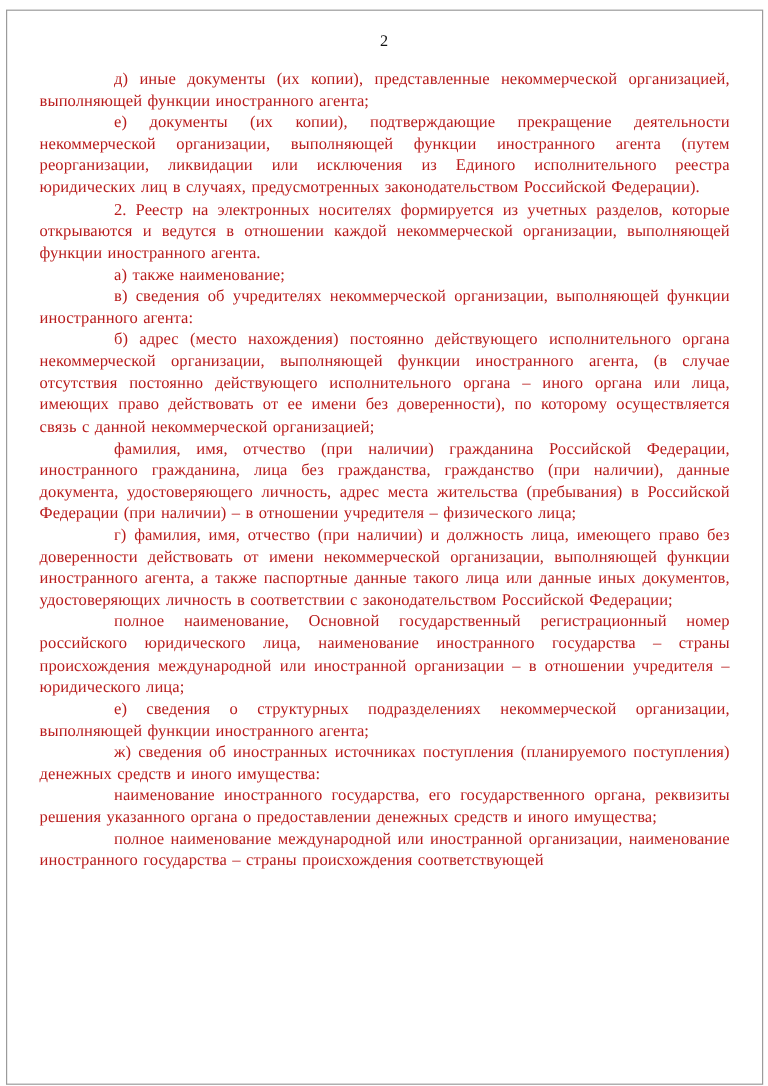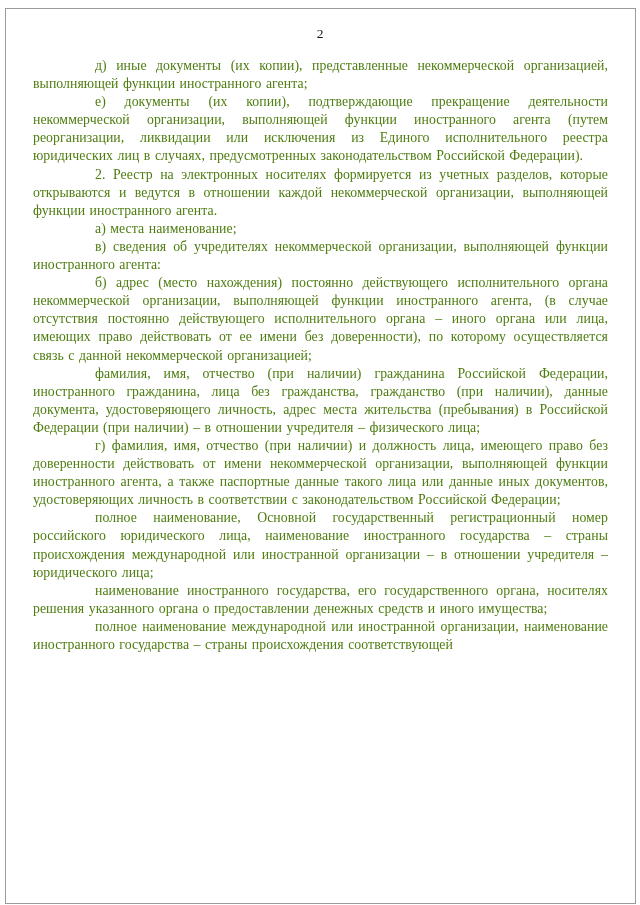--- a/index.html
+++ b/index.html
@@ -39,35 +39,37 @@
   }
   .para {
     margin: 0;
     padding: 0;
     text-indent: 62px;
     text-align: justify;
     font-size: 13.8px;
     line-height: 18.1px;
     letter-spacing: 0.05px;
     word-spacing: 1px;
-    color: #4d7c0f;
+    color: #b91c1c;
   }
 </style>
 </head>
 <body>
 
 <div class="page-frame"></div>
 
 <div class="page-number">2</div>
 
 <div class="content">
     <p class="para">д) иные документы (их копии), представленные некоммерческой организацией, выполняющей функции иностранного агента;</p>
     <p class="para">е) документы (их копии), подтверждающие прекращение деятельности некоммерческой организации, выполняющей функции иностранного агента (путем реорганизации, ликвидации или исключения из Единого исполнительного реестра юридических лиц в случаях, предусмотренных законодательством Российской Федерации).</p>
     <p class="para">2. Реестр на электронных носителях формируется из учетных разделов, которые открываются и ведутся в отношении каждой некоммерческой организации, выполняющей функции иностранного агента.</p>
-    <p class="para">а) места наименование;</p>
+    <p class="para">а) также наименование;</p>
     <p class="para">в) сведения об учредителях некоммерческой организации, выполняющей функции иностранного агента:</p>
     <p class="para">б) адрес (место нахождения) постоянно действующего исполнительного органа некоммерческой организации, выполняющей функции иностранного агента, (в случае отсутствия постоянно действующего исполнительного органа – иного органа или лица, имеющих право действовать от ее имени без доверенности), по которому осуществляется связь с данной некоммерческой организацией;</p>
     <p class="para">фамилия, имя, отчество (при наличии) гражданина Российской Федерации, иностранного гражданина, лица без гражданства, гражданство (при наличии), данные документа, удостоверяющего личность, адрес места жительства (пребывания) в Российской Федерации (при наличии) – в отношении учредителя – физического лица;</p>
     <p class="para">г) фамилия, имя, отчество (при наличии) и должность лица, имеющего право без доверенности действовать от имени некоммерческой организации, выполняющей функции иностранного агента, а также паспортные данные такого лица или данные иных документов, удостоверяющих личность в соответствии с законодательством Российской Федерации;</p>
     <p class="para">полное наименование, Основной государственный регистрационный номер российского юридического лица, наименование иностранного государства – страны происхождения международной или иностранной организации – в отношении учредителя – юридического лица;</p>
-    <p class="para">наименование иностранного государства, его государственного органа, носителях решения указанного органа о предоставлении денежных средств и иного имущества;</p>
+    <p class="para">е) сведения о структурных подразделениях некоммерческой организации, выполняющей функции иностранного агента;</p>
+    <p class="para">ж) сведения об иностранных источниках поступления (планируемого поступления) денежных средств и иного имущества:</p>
+    <p class="para">наименование иностранного государства, его государственного органа, реквизиты решения указанного органа о предоставлении денежных средств и иного имущества;</p>
     <p class="para">полное наименование международной или иностранной организации, наименование иностранного государства – страны происхождения соответствующей</p>
   </div>
 
 </body></html>

